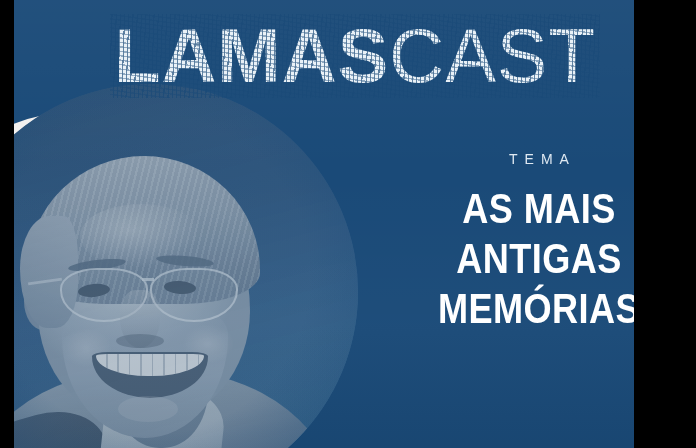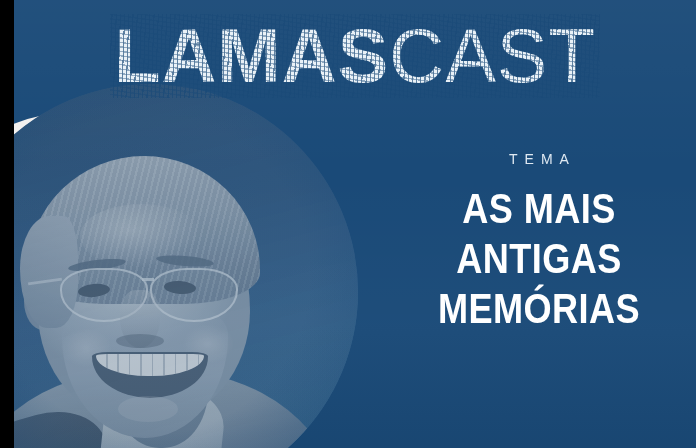--- a/index.html
+++ b/index.html
@@ -10,21 +10,21 @@
   }
   body {
     width: 696px;
     height: 448px;
     overflow: hidden;
     font-family: "Liberation Sans", sans-serif;
   }
 
   #cover {
     position: relative;
-    width: 696px;
+    width: 634px;
     height: 448px;
     background: #000000;
     overflow: hidden;
   }
 
   
   .left-gutter {
     position: absolute;
     left: 0; top: 0;
     width: 14px; height: 448px;

